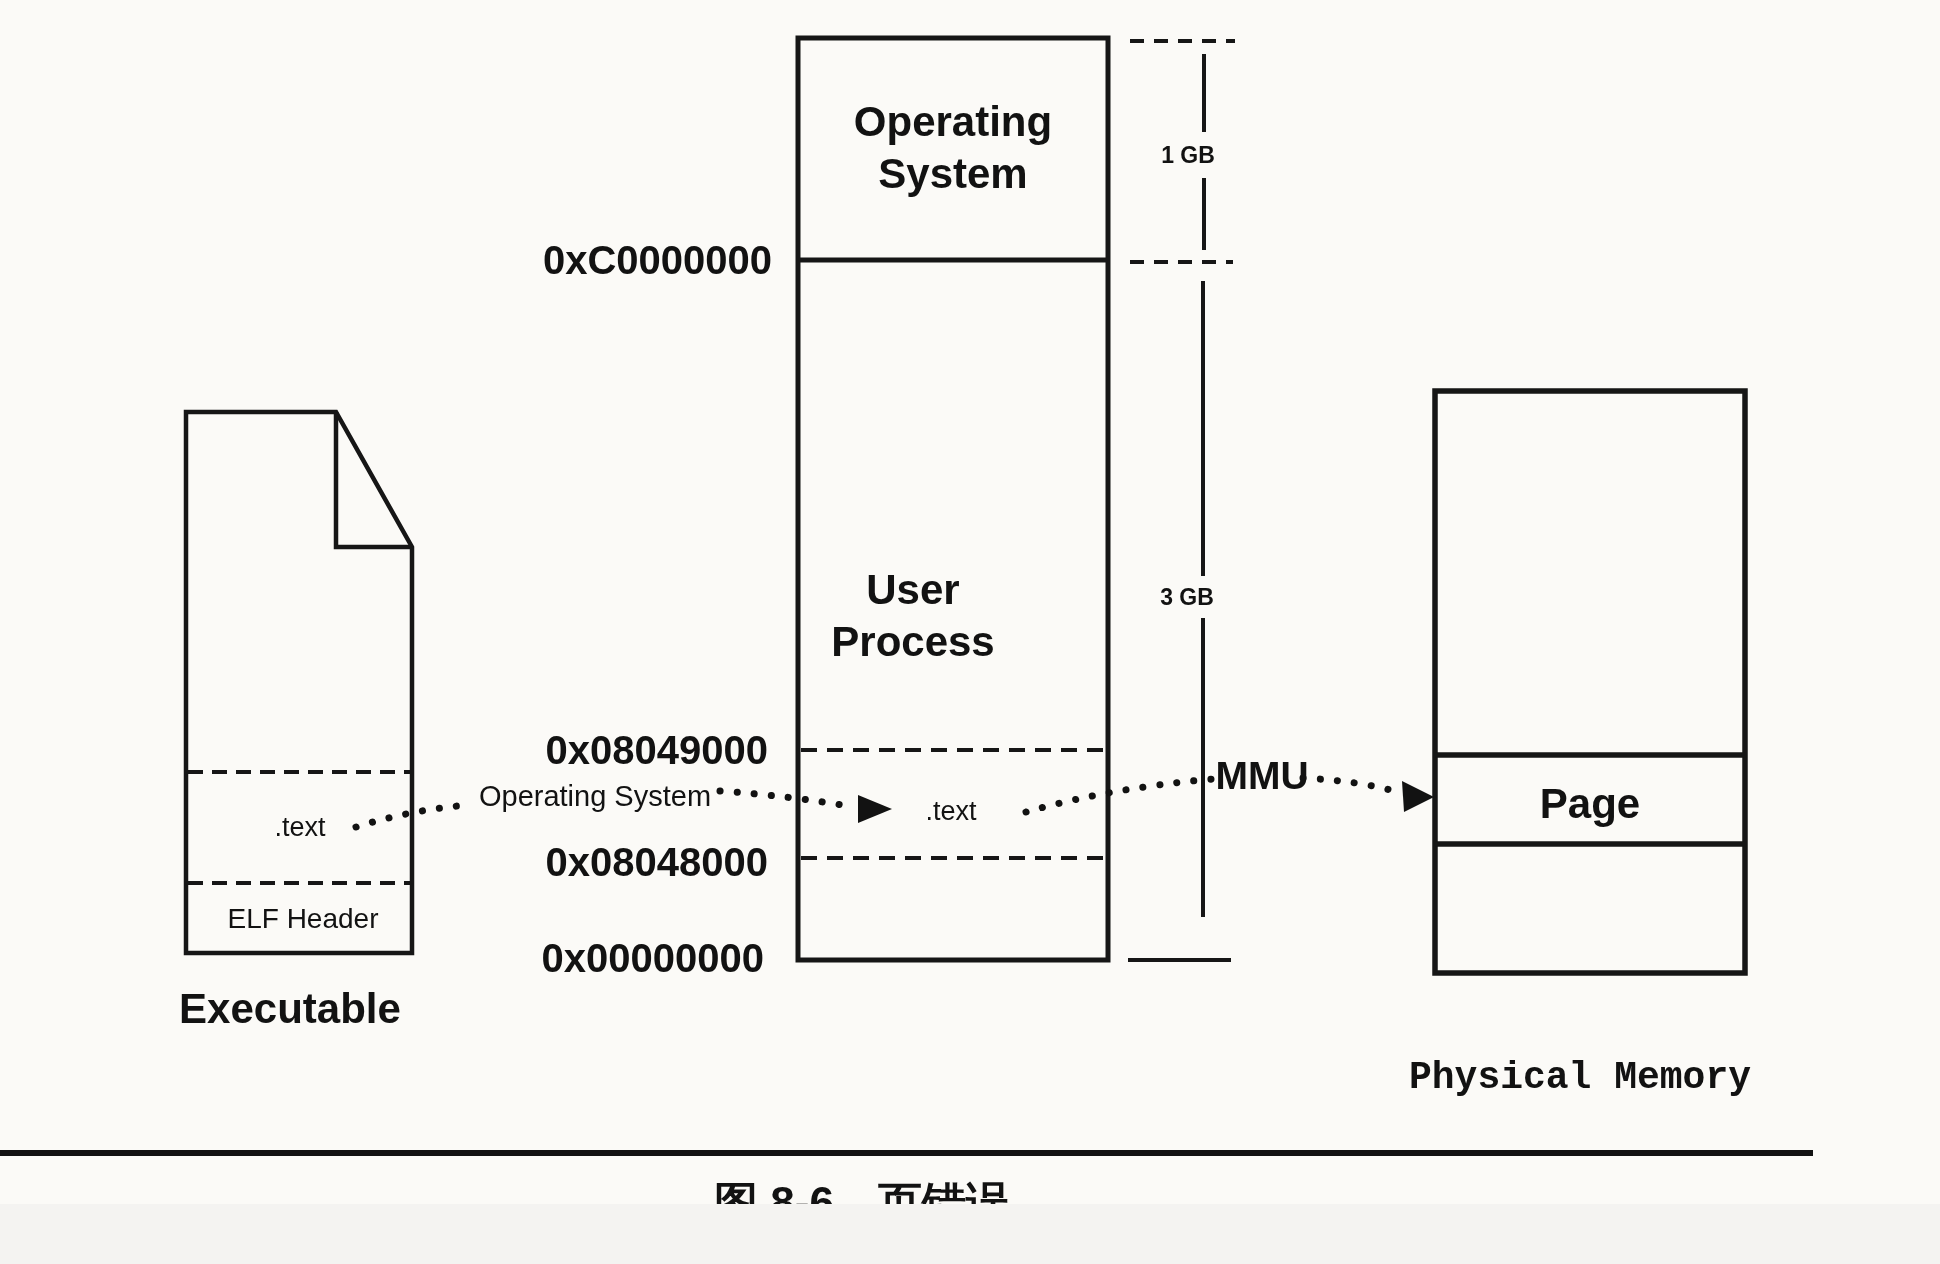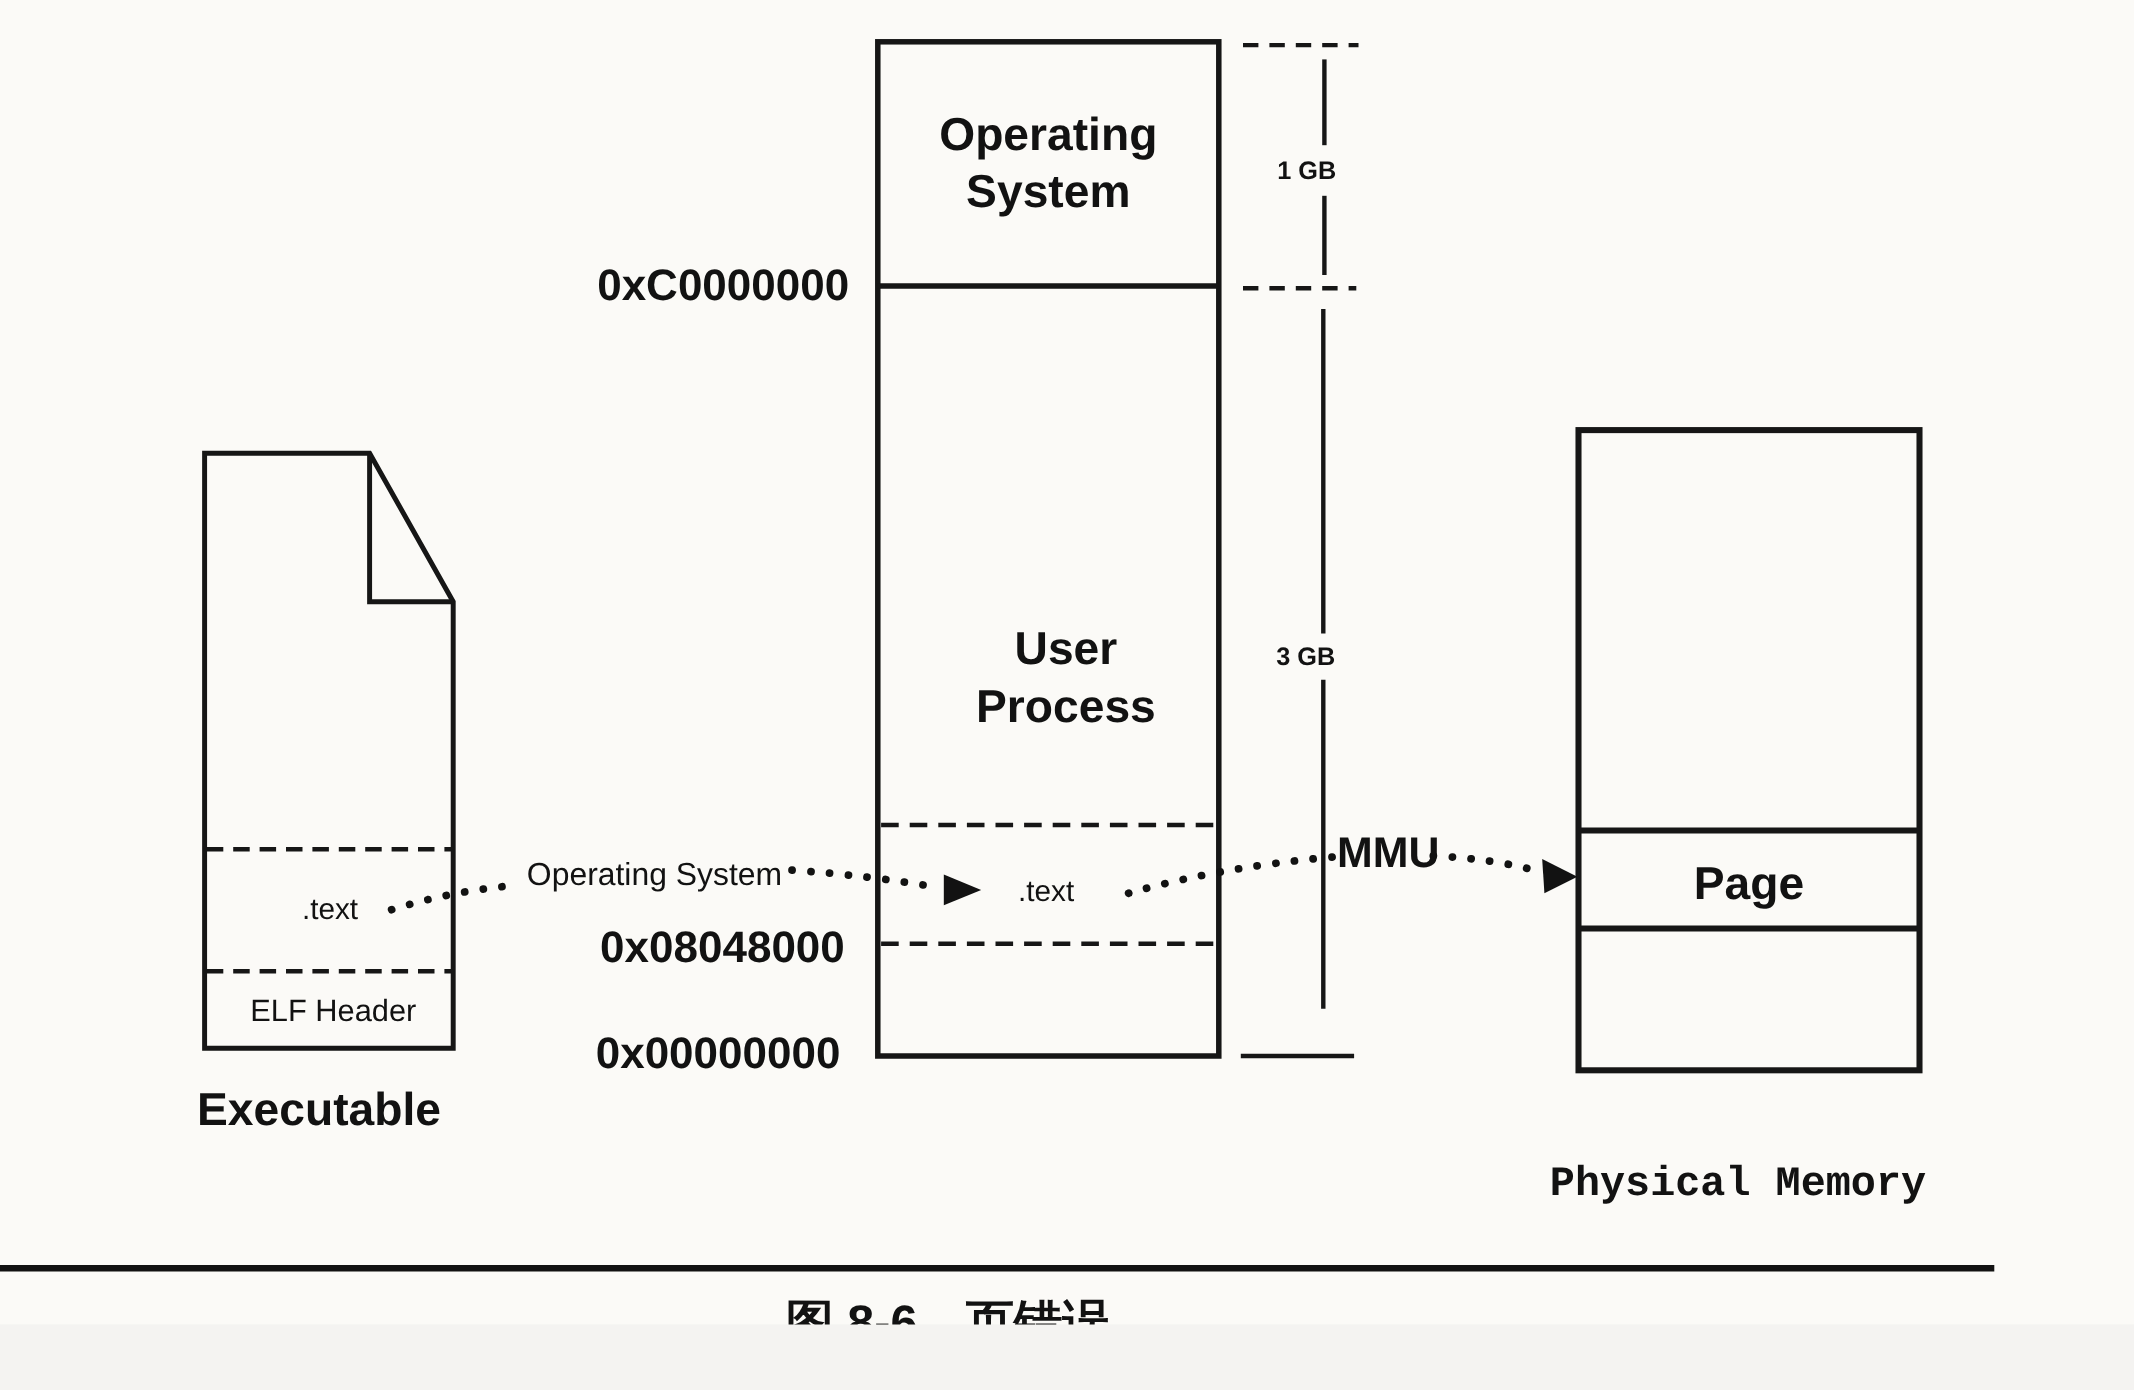--- a/index.html
+++ b/index.html
@@ -78,25 +78,26 @@
 
     <path d="M1026 812 Q1110 788 1213 779" fill="none" stroke="#121212" stroke-width="7" stroke-linecap="round" stroke-dasharray="0.1 17"></path>
     <path d="M1303 778 Q1360 781 1398 792" fill="none" stroke="#121212" stroke-width="7" stroke-linecap="round" stroke-dasharray="0.1 17"></path>
     <polygon points="1402,781 1434,797 1404,812" fill="#121212"></polygon>
 
     <path d="M0 1153 H1813" fill="none" stroke="#121212" stroke-width="6"></path>
   </svg>
 
   <div class="label region-title center" style="left:953px; top:148px;">Operating
 System</div>
-  <div class="label region-title center" style="left:969px; top:616px;">User
+  <div class="label region-title center" style="left:913px; top:616px;">User
 Process</div>
   <div class="label small-label center" style="left:951px; top:811px;">.text</div>
 
   <div class="label addr vmid-right" style="right:1168px; top:260px;">0xC0000000</div>
+  <div class="label addr vmid-right" style="right:1172px; top:750px;">0x08049000</div>
   <div class="label addr vmid-right" style="right:1172px; top:862px;">0x08048000</div>
   <div class="label addr vmid-right" style="right:1176px; top:958px;">0x00000000</div>
 
   <div class="label gb center" style="left:1188px; top:155px;">1 GB</div>
   <div class="label gb center" style="left:1187px; top:597px;">3 GB</div>
 
   <div class="label small-label center" style="left:300px; top:827px;">.text</div>
   <div class="label elf center" style="left:303px; top:919px;">ELF Header</div>
   <div class="label big-title center" style="left:290px; top:1008px;">Executable</div>
 

